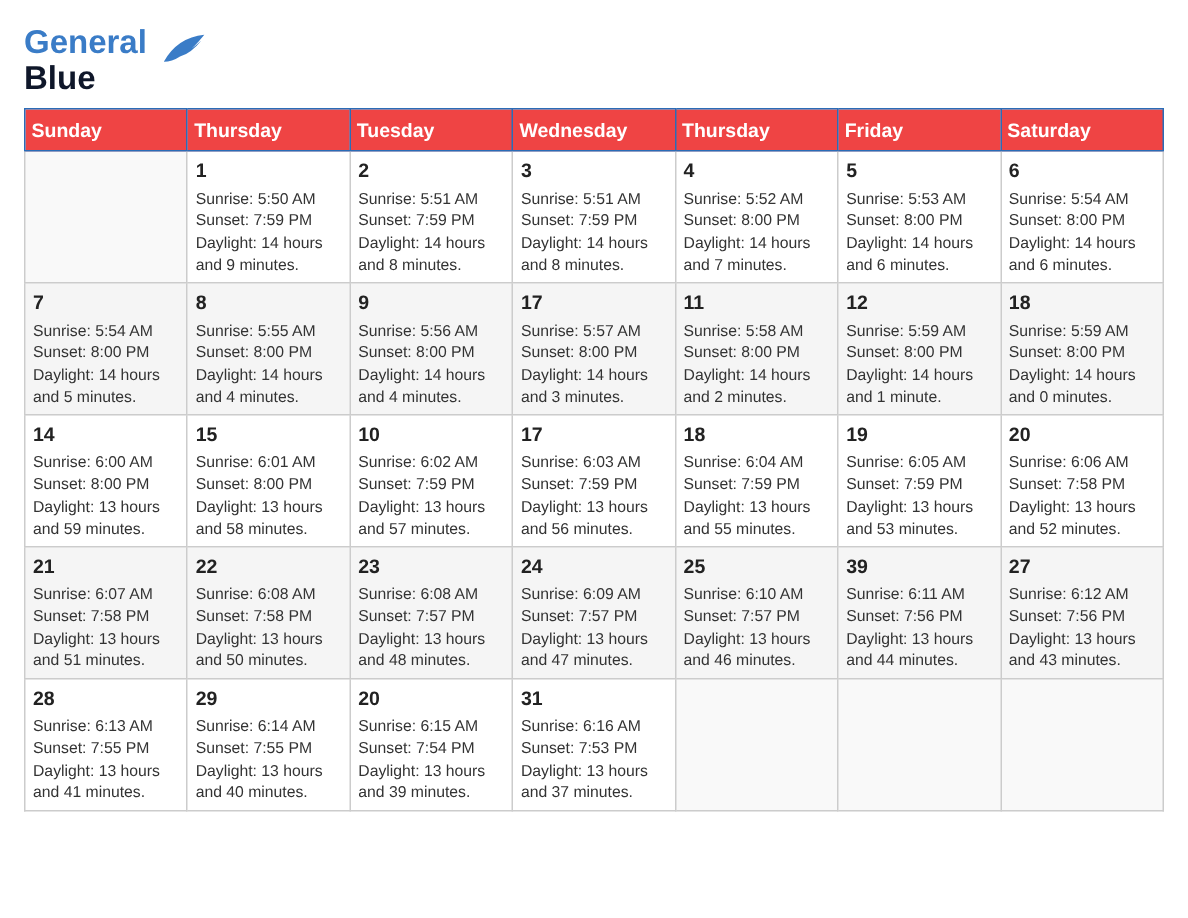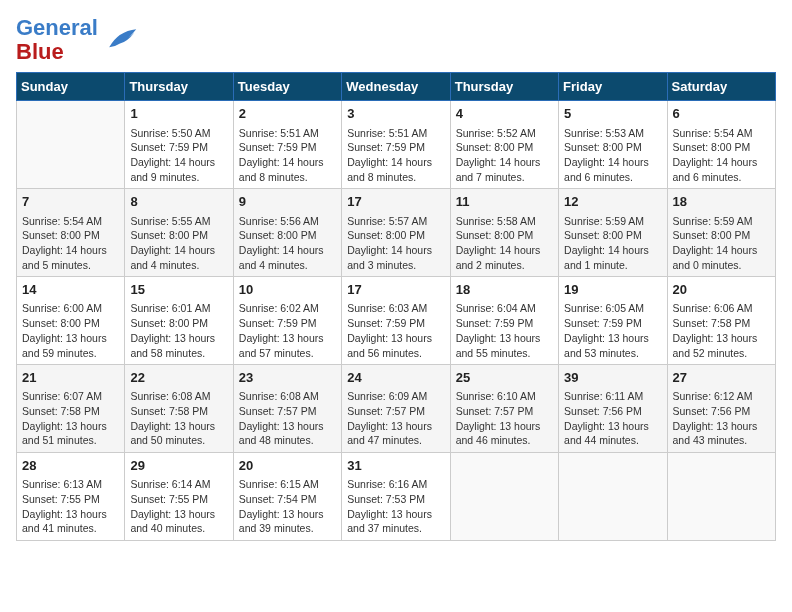--- a/index.html
+++ b/index.html
@@ -11,21 +11,20 @@
       padding: 16px;
     }
     .header {
       display: flex;
       justify-content: space-between;
       align-items: flex-start;
       margin-bottom: 8px;
     }
     .logo {
       display: flex;
-      align-items: center;
     }
     .logo-text {
       font-size: 22px;
       font-weight: bold;
       color: #333;
       line-height: 1.1;
     }
     .logo-text span {
       color: #3a7cc7;
     }
@@ -45,21 +44,21 @@
     .subtitle {
       font-size: 15px;
       color: #444;
     }
     table {
       width: 100%;
       border-collapse: collapse;
       font-size: 11px;
     }
     thead tr th {
-      background-color: #0c4a6e;
+      background-color: #ef4444;
       color: #fff;
       padding: 6px 4px;
       text-align: left;
       font-size: 13px;
       font-weight: bold;
       border: 1px solid #2a6cb7;
     }
     tbody tr td {
       border: 1px solid #ccc;
       padding: 4px 5px;
@@ -91,21 +90,21 @@
   </style>
 </head>
 <body>
 
 <div class="header">
   <div class="logo">
     <div>
       <div class="logo-text">
         <span>General</span>
       </div>
-      <div class="logo-text" style="color:#b91c1c;">Blue</div>
+      <div class="logo-text" style="color:#0f172a;">Blue</div>
     </div>
     <svg class="logo-bird" viewBox="0 0 40 40" xmlns="http://www.w3.org/2000/svg">
       <path d="M8 28 Q18 10 38 8 Q30 18 26 20 Q32 16 36 12 Q28 22 20 24 Q14 28 8 28Z" fill="#3a7cc7"></path>
     </svg>
   </div>
   <div class="title-block">
     <div class="month-title"></div>
     <div class="subtitle"></div>
   </div>
 </div>

